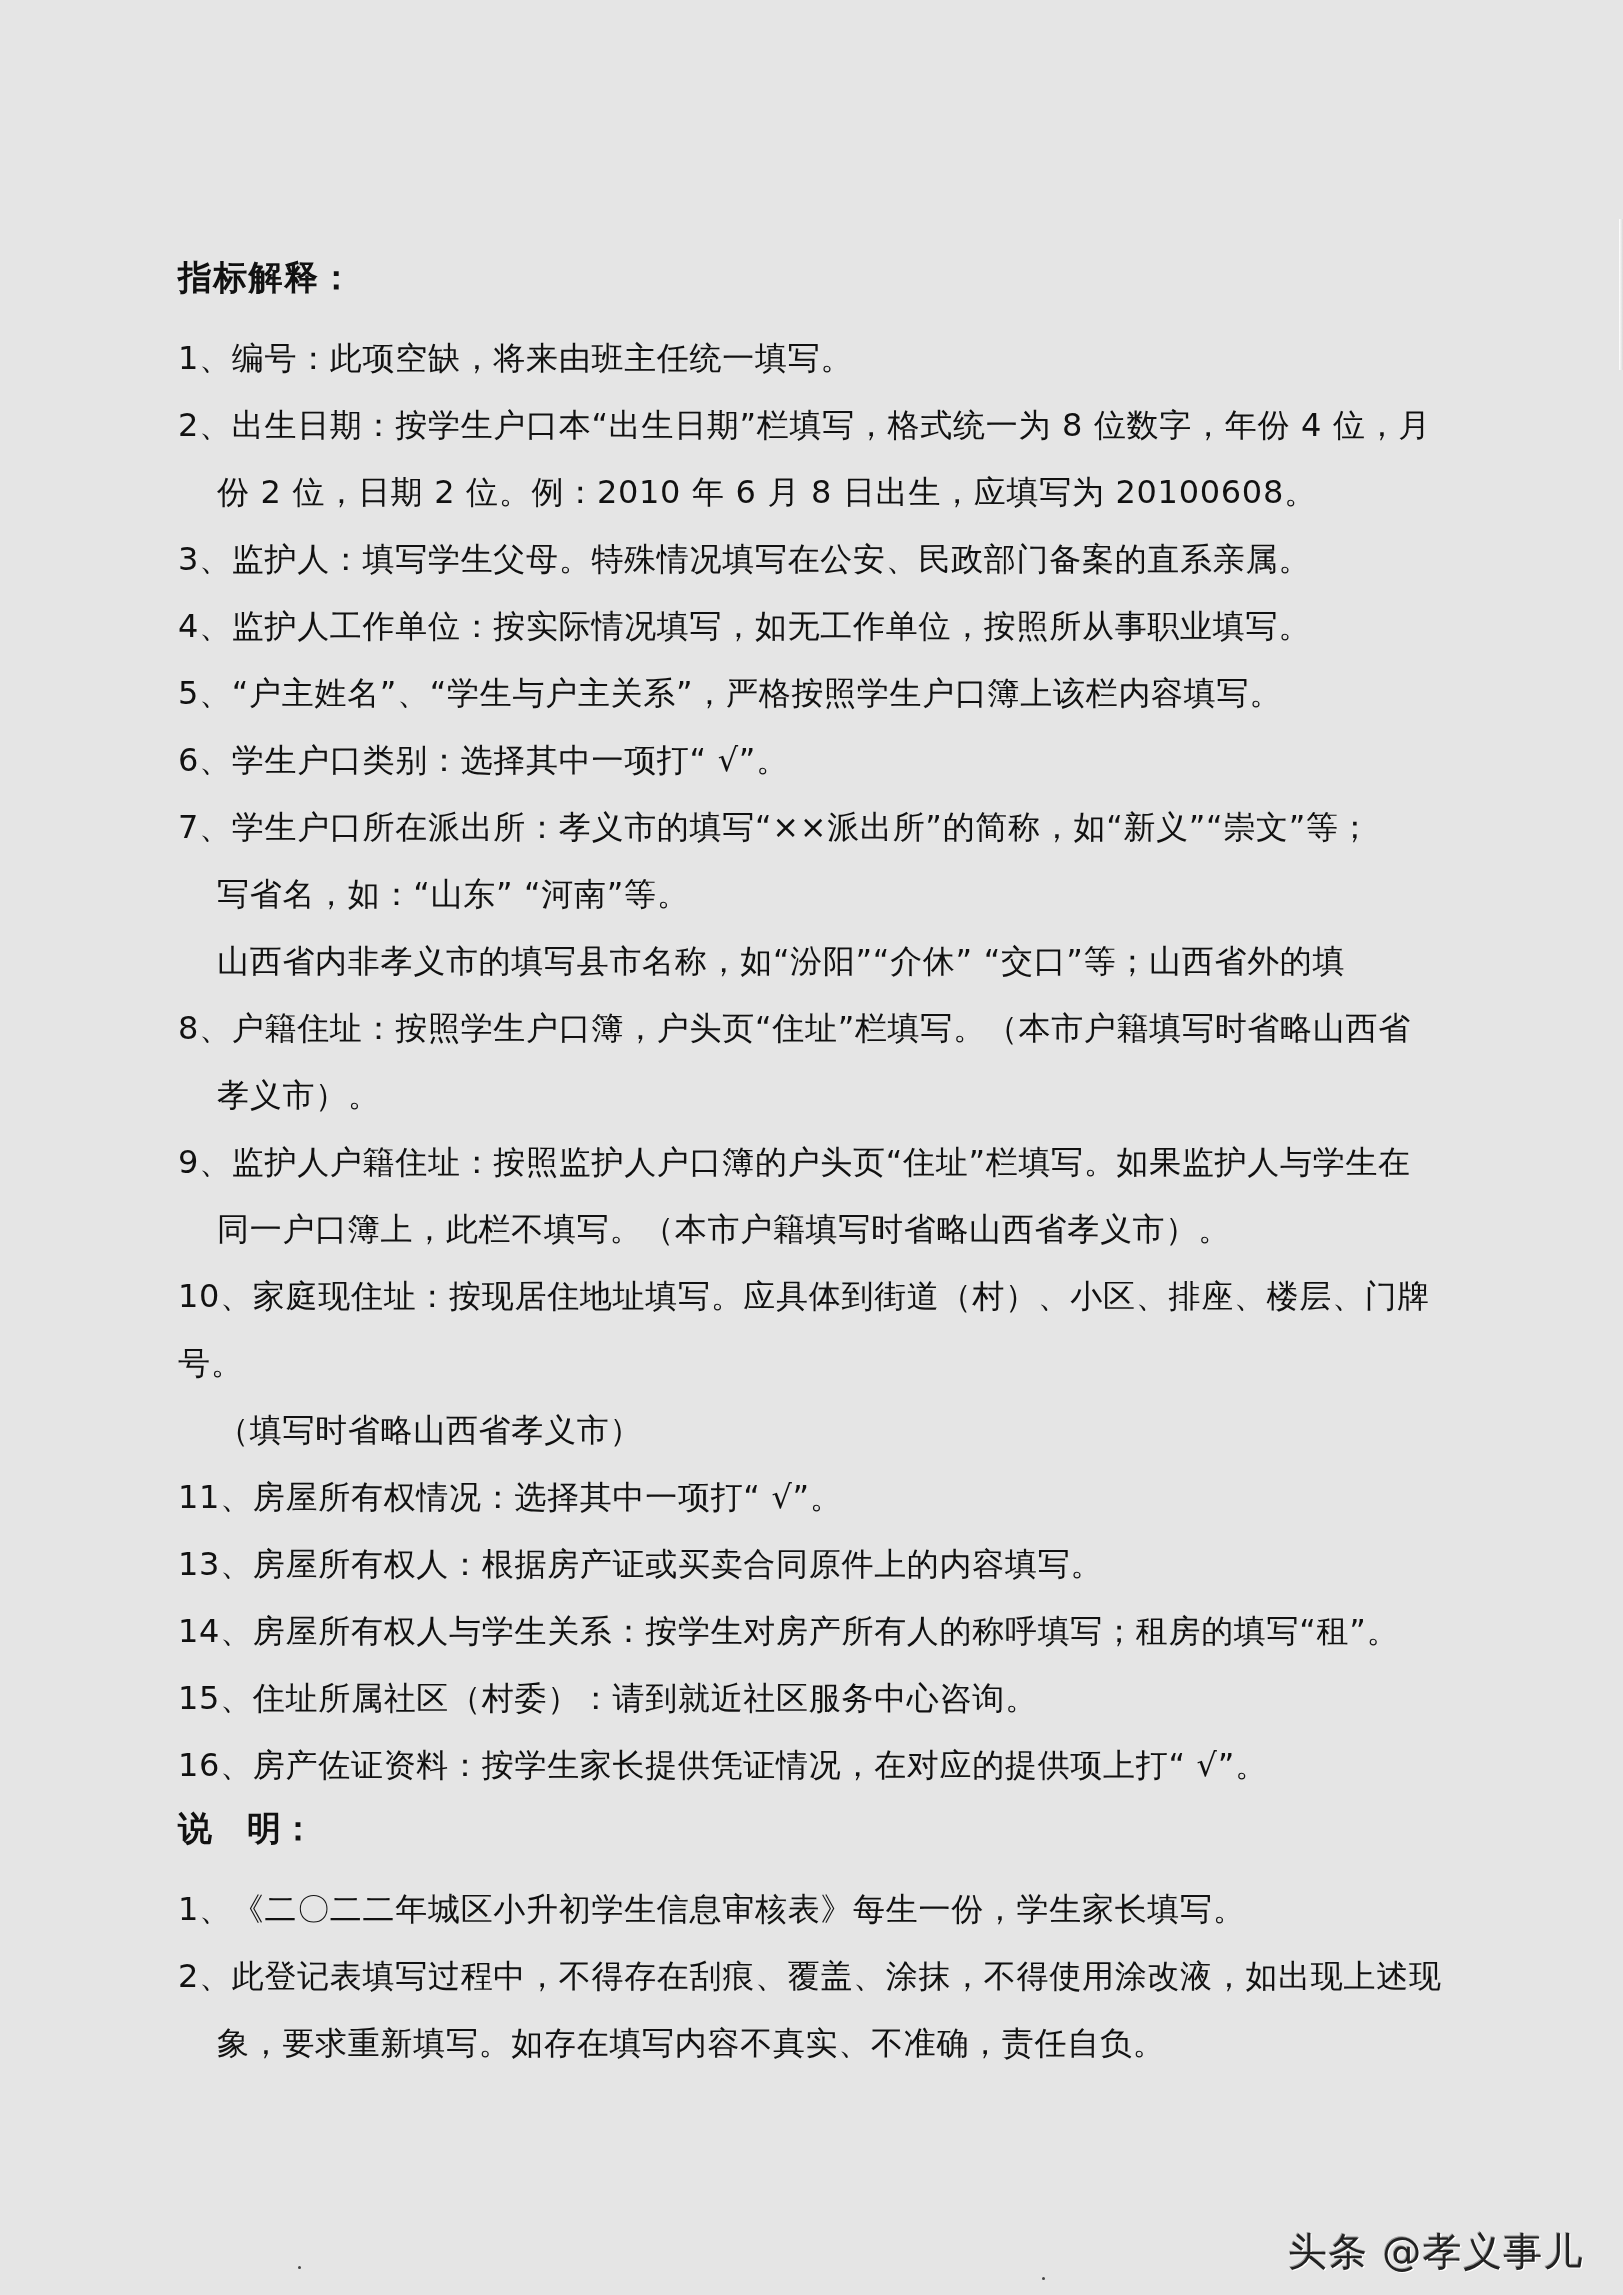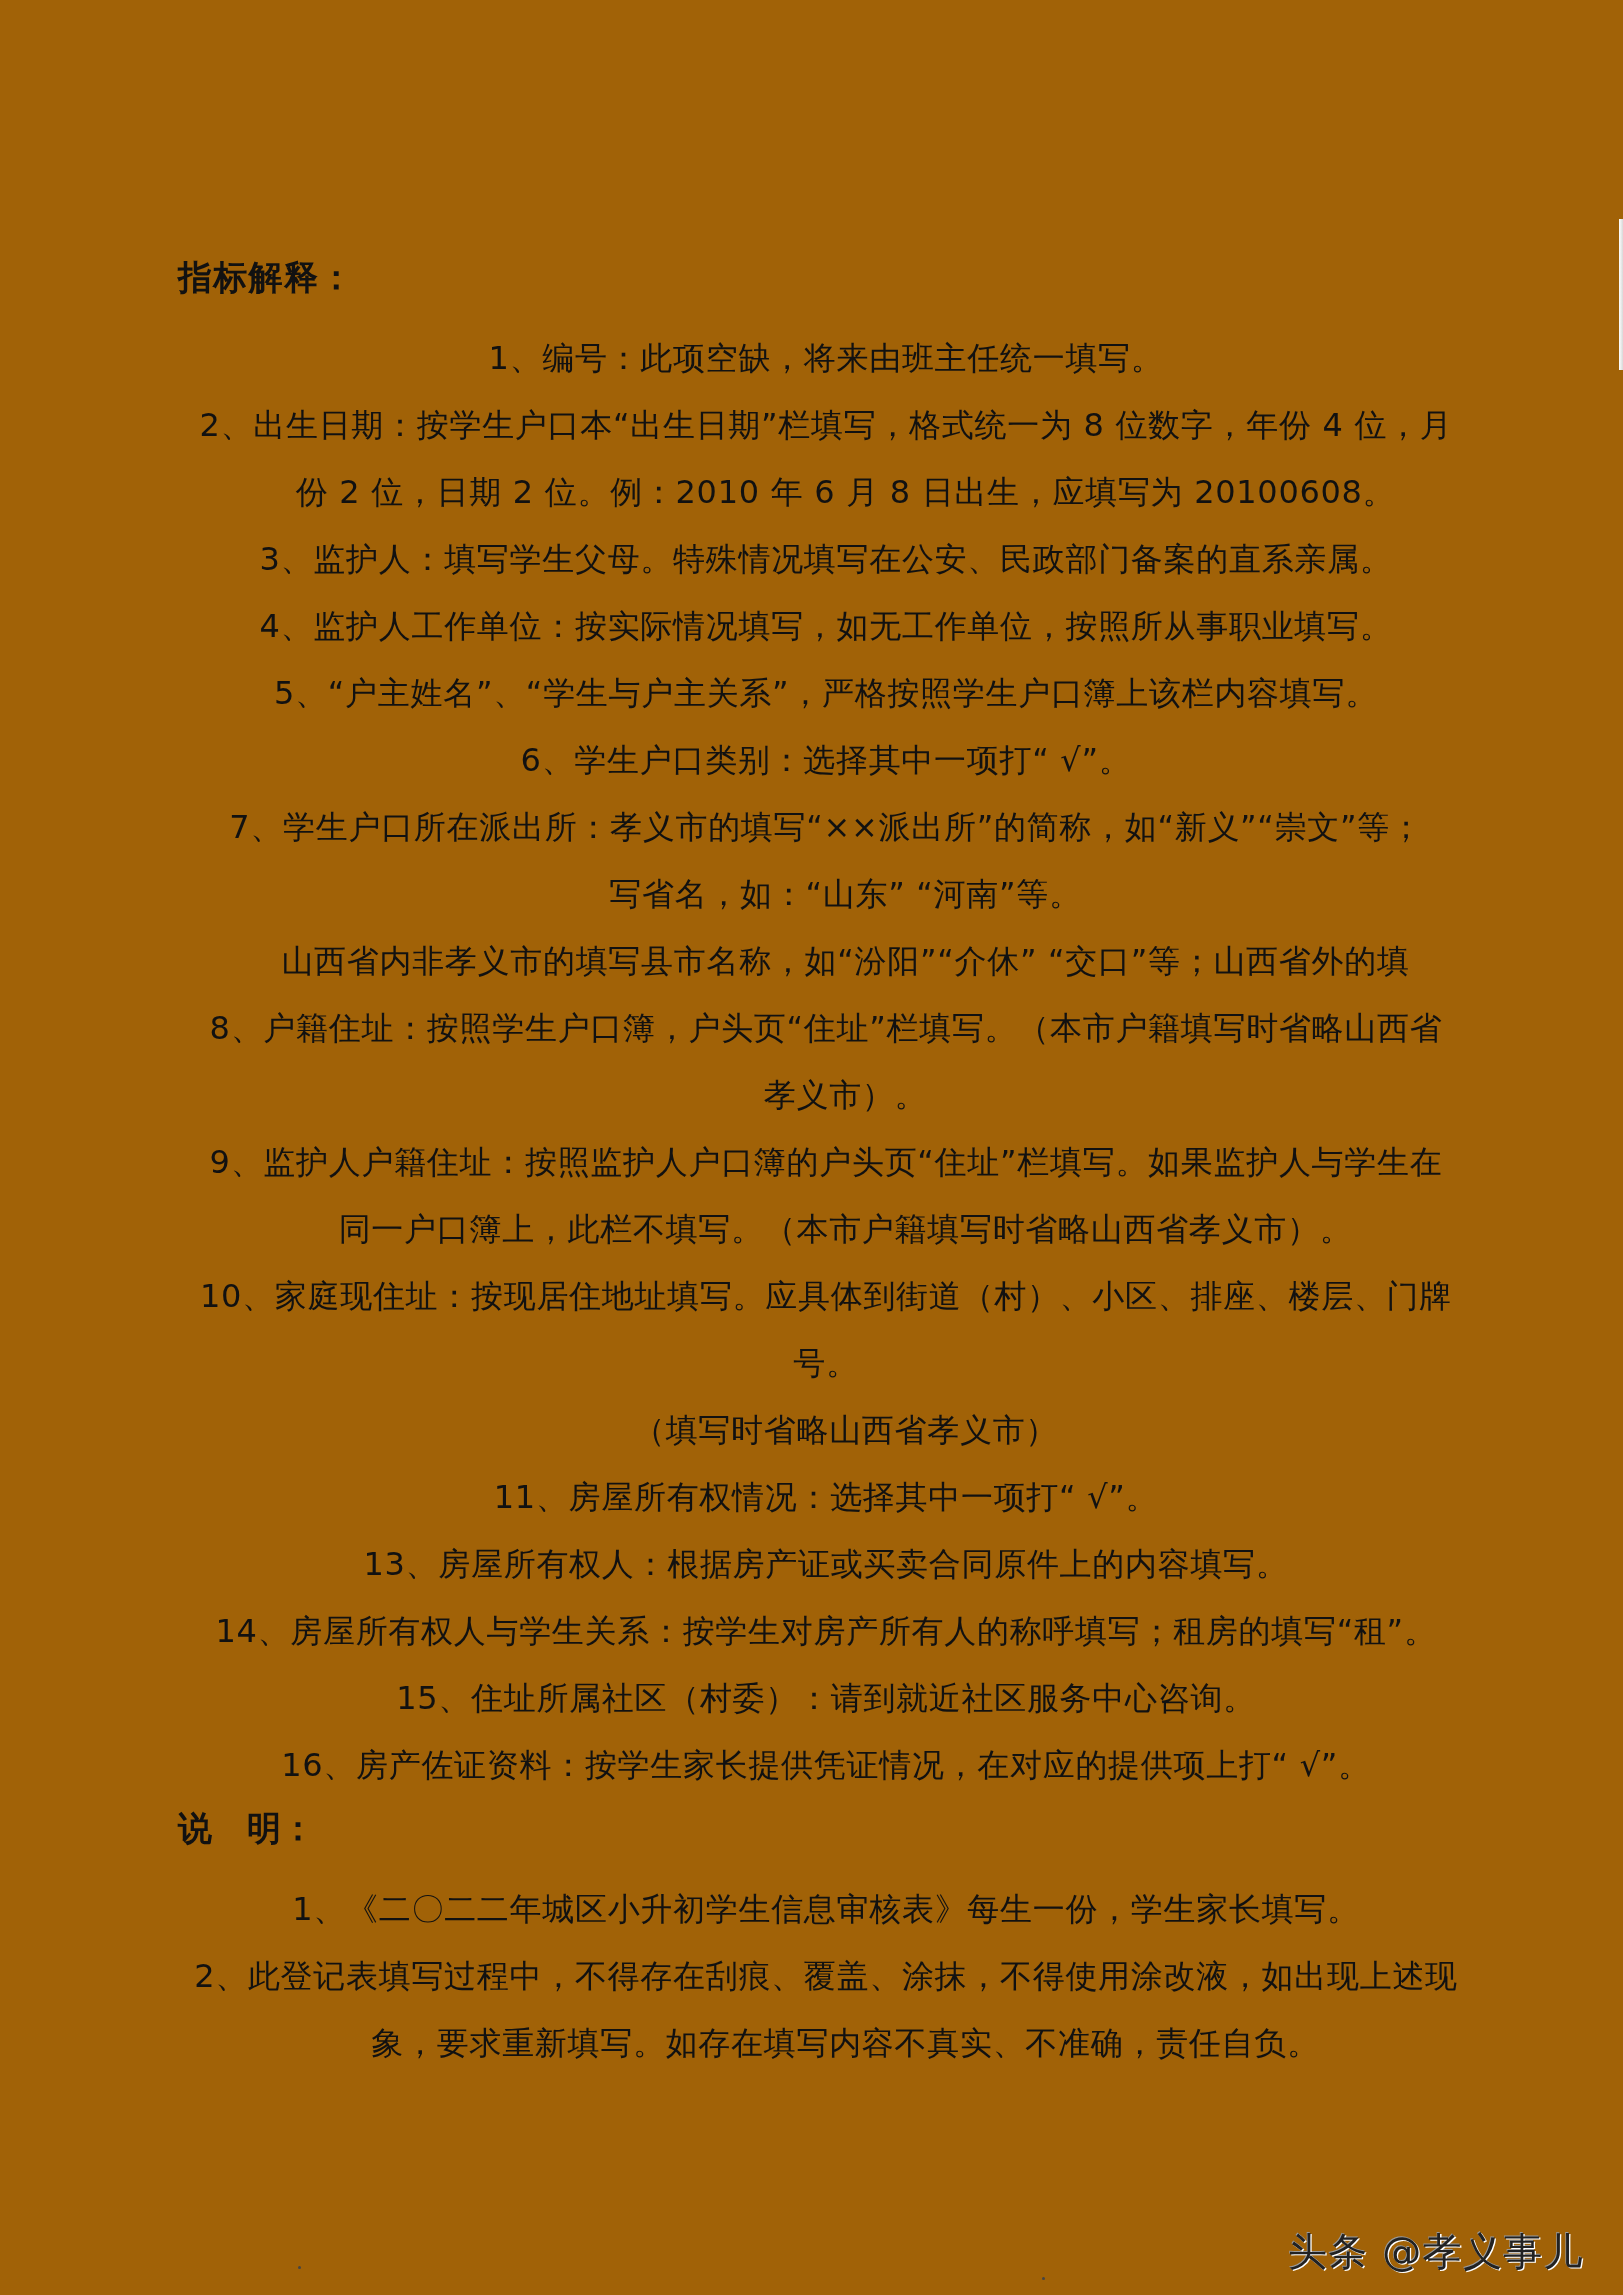--- a/index.html
+++ b/index.html
@@ -13,21 +13,21 @@
       position: relative;
       overflow: hidden;
       font-family: "DejaVu Sans", "Liberation Sans", sans-serif;
       color: #111111;
     }
     .page {
       position: absolute;
       left: 0; top: 0;
       width: 1623px;
       height: 2295px;
-      background: #a16207;
+      background: #e5e5e5;
     }
     .edge-line {
       position: absolute;
       right: 0;
       top: 219px;
       width: 3.9px;
       height: 151px;
       background: linear-gradient(to right, #ffffff, #d8d8d8);
     }
     .content {
@@ -48,21 +48,20 @@
       letter-spacing: 0;
     }
     .heading.shuoming .gap { display: inline-block; width: 35px; }
     .item {
       font-size: 32px;
       line-height: 67px;
       margin: 0;
       position: relative;
       padding-left: 0;
       letter-spacing: 0.7px;
-      text-align: center;
     }
     .item .cont-line {
       display: block;
       padding-left: 39px;
     }
     .bold { font-weight: normal; }
     .watermark {
       position: absolute;
       left: 1288px;
       top: 2225px;

